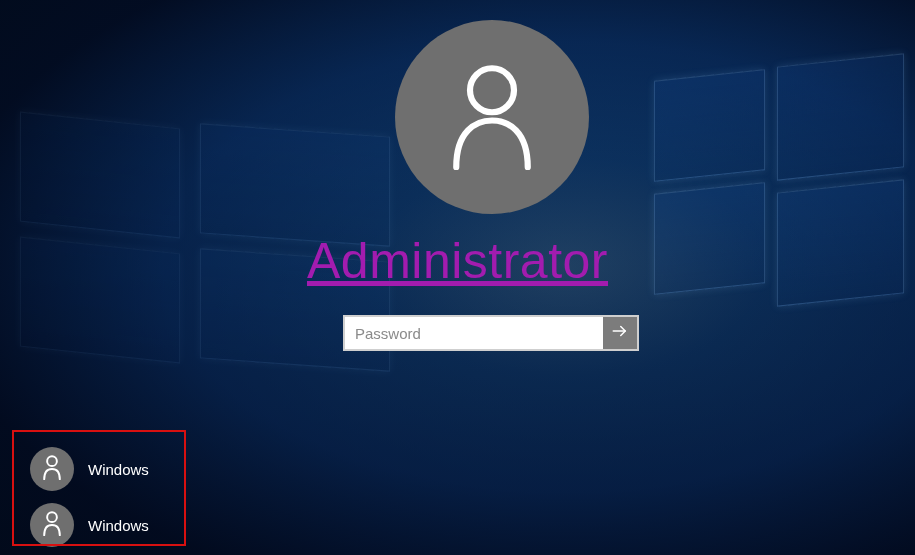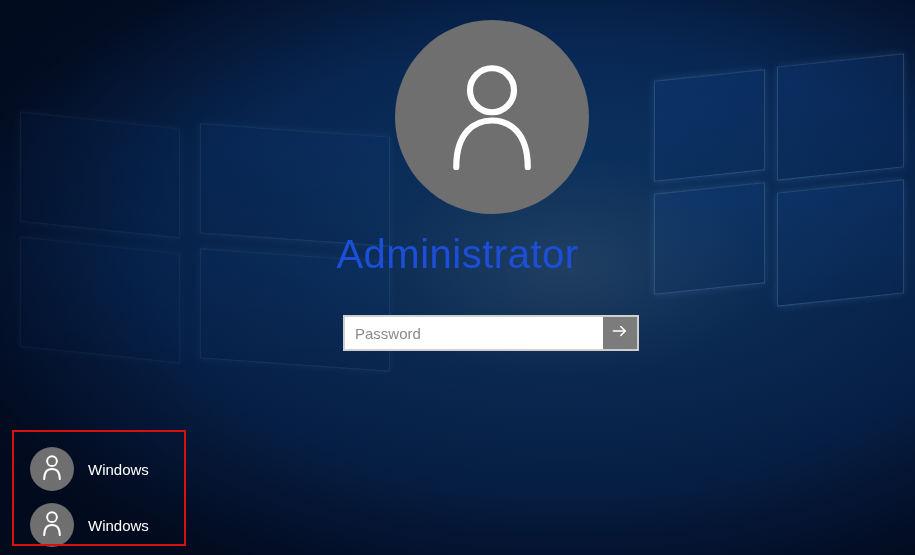--- a/index.html
+++ b/index.html
@@ -31,24 +31,25 @@
       border-radius: 50%;
       background: #6f6f6f;
       display: flex; align-items: center; justify-content: center;
     }
     .avatar-large svg { width: 90px; height: 110px; }
 
     .username {
       position: absolute;
       top: 232px; left: 0; width: 915px;
       text-align: center;
-      font-size: 40px;
+      font-size: 50px;
       font-weight: 300;
       letter-spacing: 0.5px;
-      color: #1d4ed8;
+      color: #a21caf;
+      text-decoration: underline;
     }
 
     .pwbox {
       position: absolute;
       top: 315px;
       left: 343px;
       width: 296px; height: 36px;
       display: flex;
       border: 2px solid #cfcfcf;
       background: #fff;

